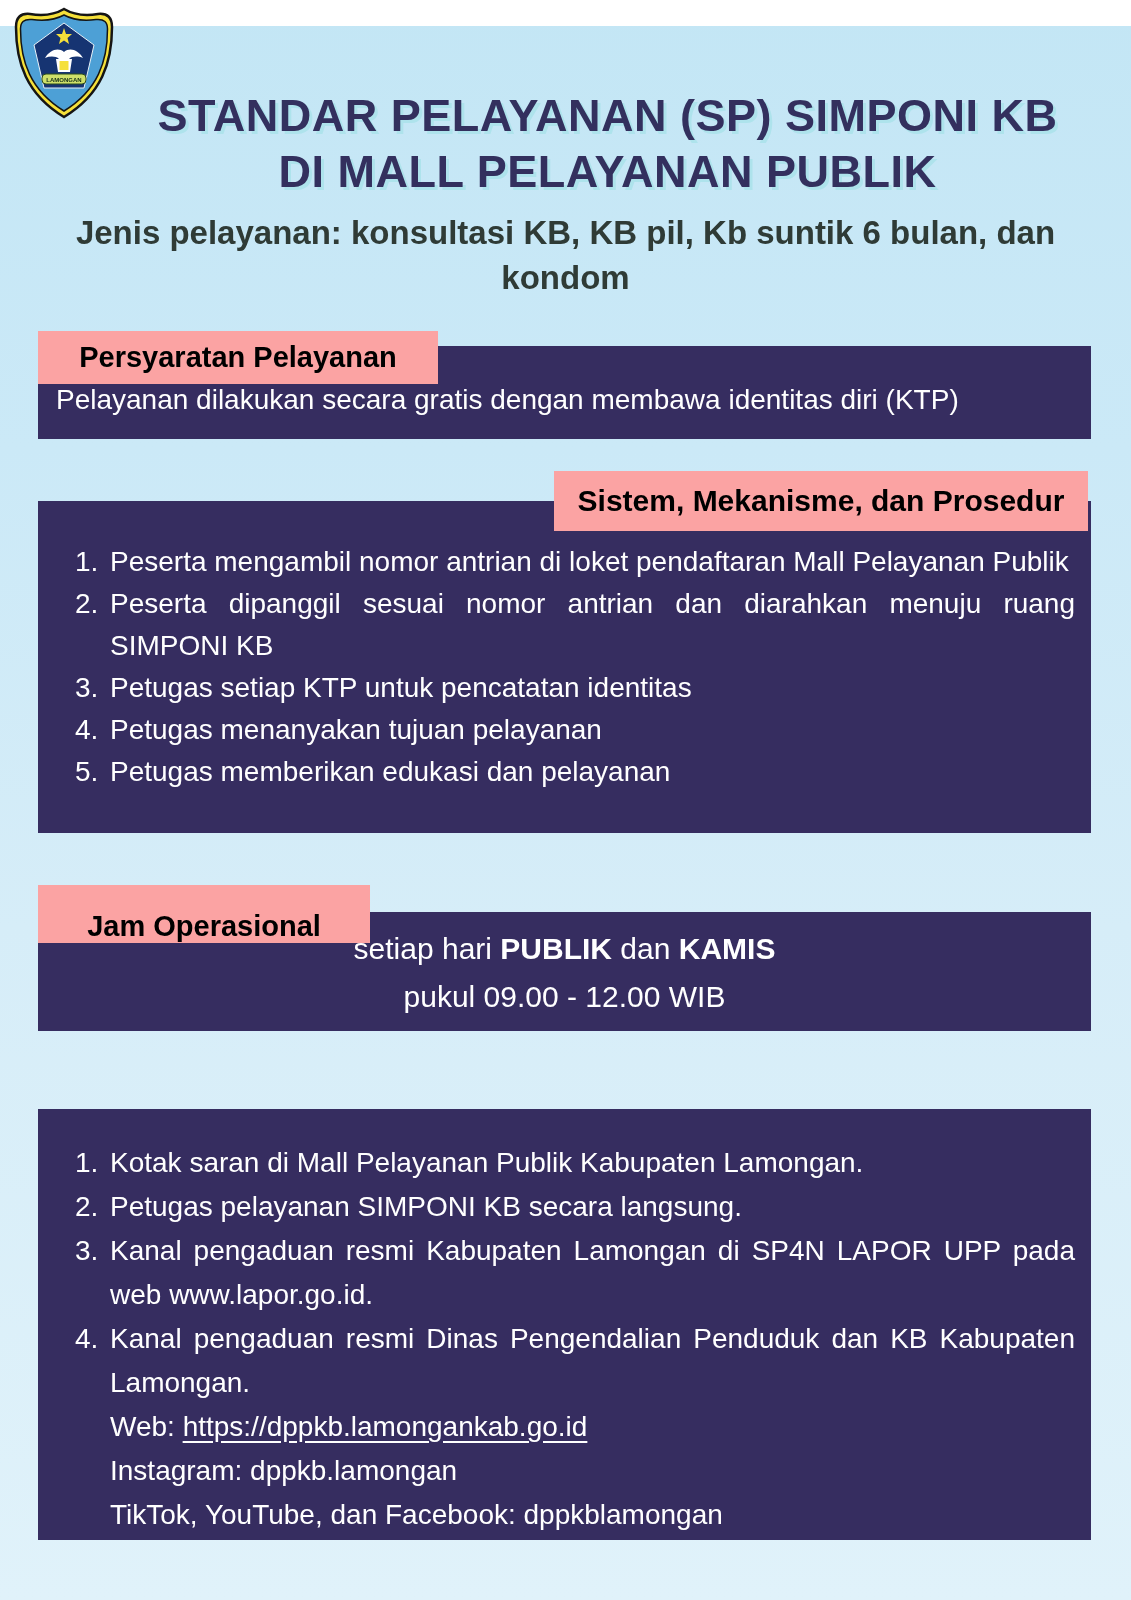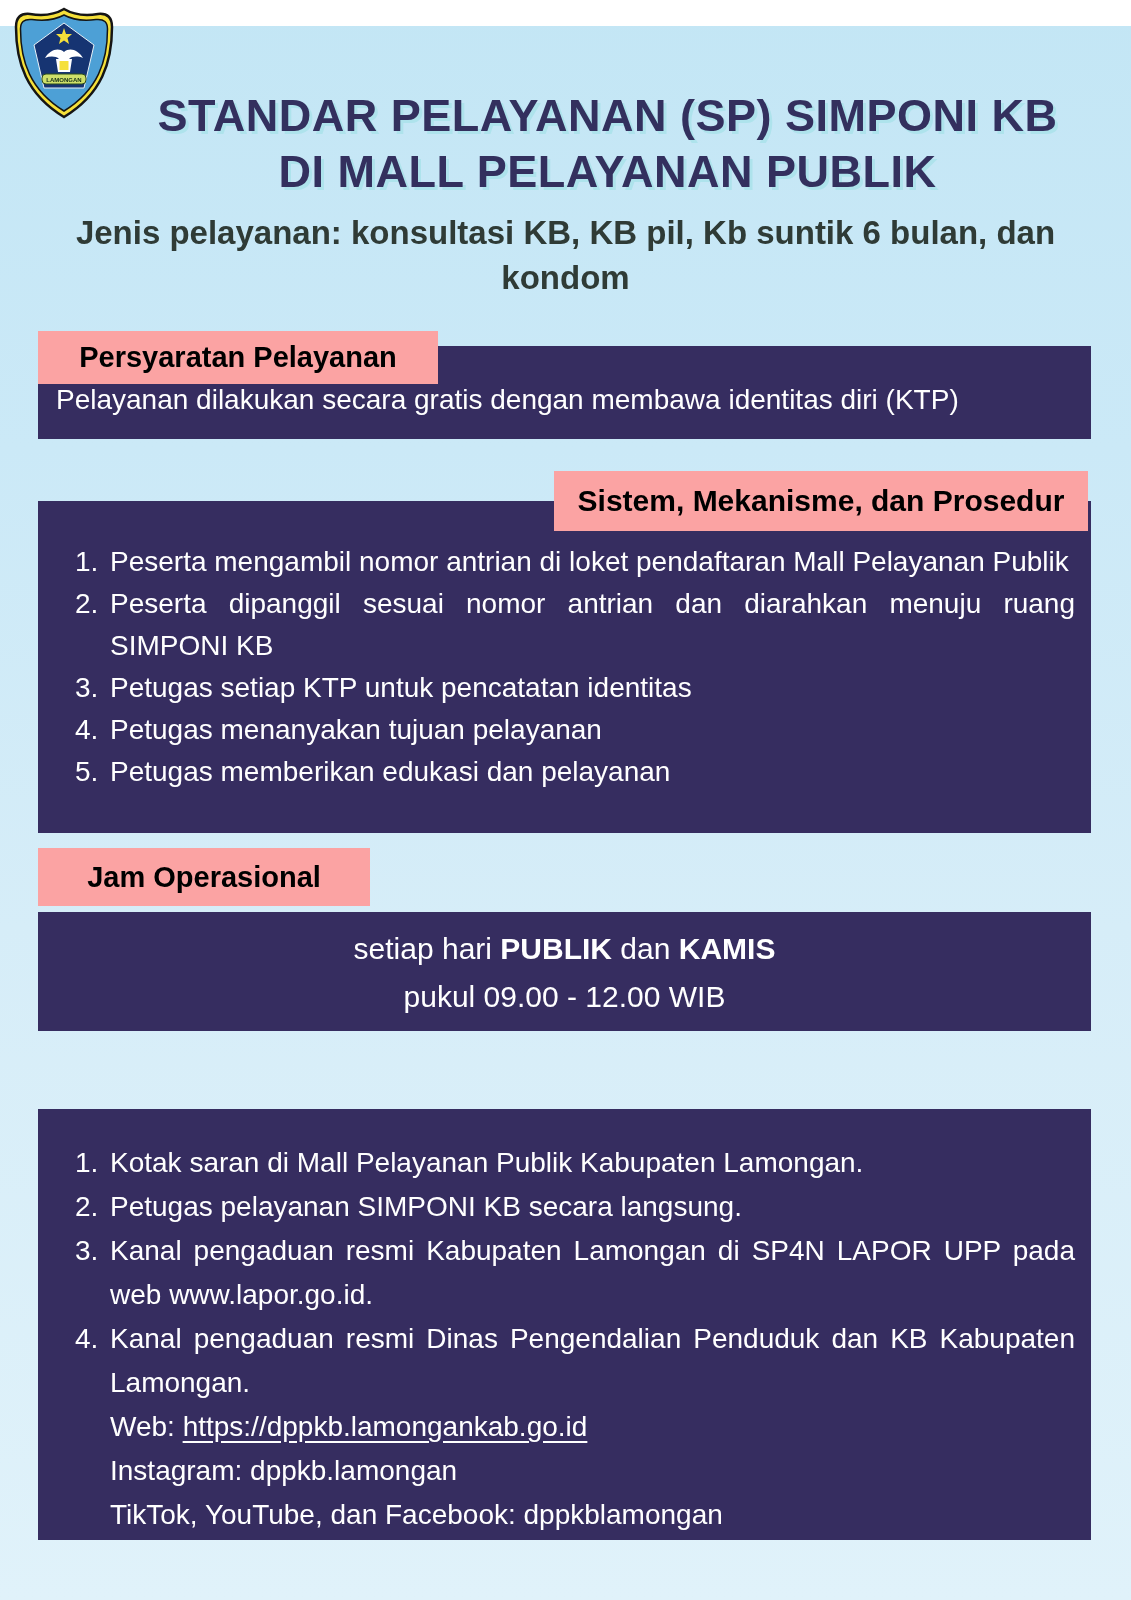--- a/index.html
+++ b/index.html
@@ -24,21 +24,21 @@
     position:absolute;background:#fba3a3;color:#000;font-weight:bold;
     display:flex;align-items:center;justify-content:center;font-size:29px;
     z-index:3;
   }
   .navybox{position:absolute;background:#362d60;color:#ffffff;z-index:2;}
   .tab-persyaratan{left:38px;top:331px;width:400px;height:53px;}
   .box-persyaratan{left:38px;top:346px;width:1053px;height:93px;}
   .box-persyaratan .bodytext{padding:38px 14px 0 18px;font-size:28px;}
   .tab-prosedur{left:554px;top:471px;width:534px;height:60px;font-size:30px;}
   .box-prosedur{left:38px;top:501px;width:1053px;height:332px;padding:40px 16px 0 37px;box-sizing:border-box;}
-  .tab-jam{left:38px;top:848px;width:332px;height:58px;}
+  .tab-jam{left:38px;top:885px;width:332px;height:58px;align-items:flex-end;}
   .box-jam{left:38px;top:912px;width:1053px;height:119px;text-align:center;font-size:30px;line-height:48px;padding-top:13px;box-sizing:border-box;}
   .tab-pengaduan{left:340px;top:1080px;width:751px;height:60px;font-size:30px;}
   .box-pengaduan{left:38px;top:1109px;width:1053px;height:431px;padding:32px 16px 0 37px;box-sizing:border-box;}
   .li{display:flex;font-size:28px;line-height:42px;}
   .box-pengaduan .li{line-height:44px;}
   .li .num{flex:0 0 35px;}
   .li .txt{flex:1;text-align:justify;}
   .subline{font-size:28px;line-height:44px;padding-left:35px;}
   .b{font-weight:bold;}
   a.weblink{color:#ffffff;text-decoration:underline;text-underline-offset:5px;}

